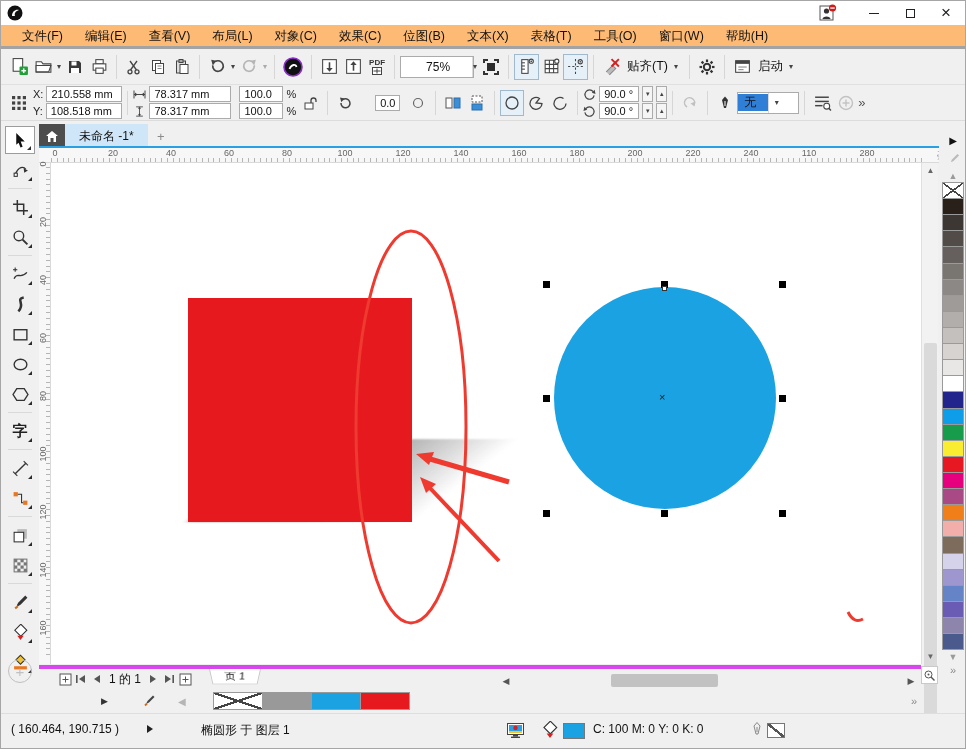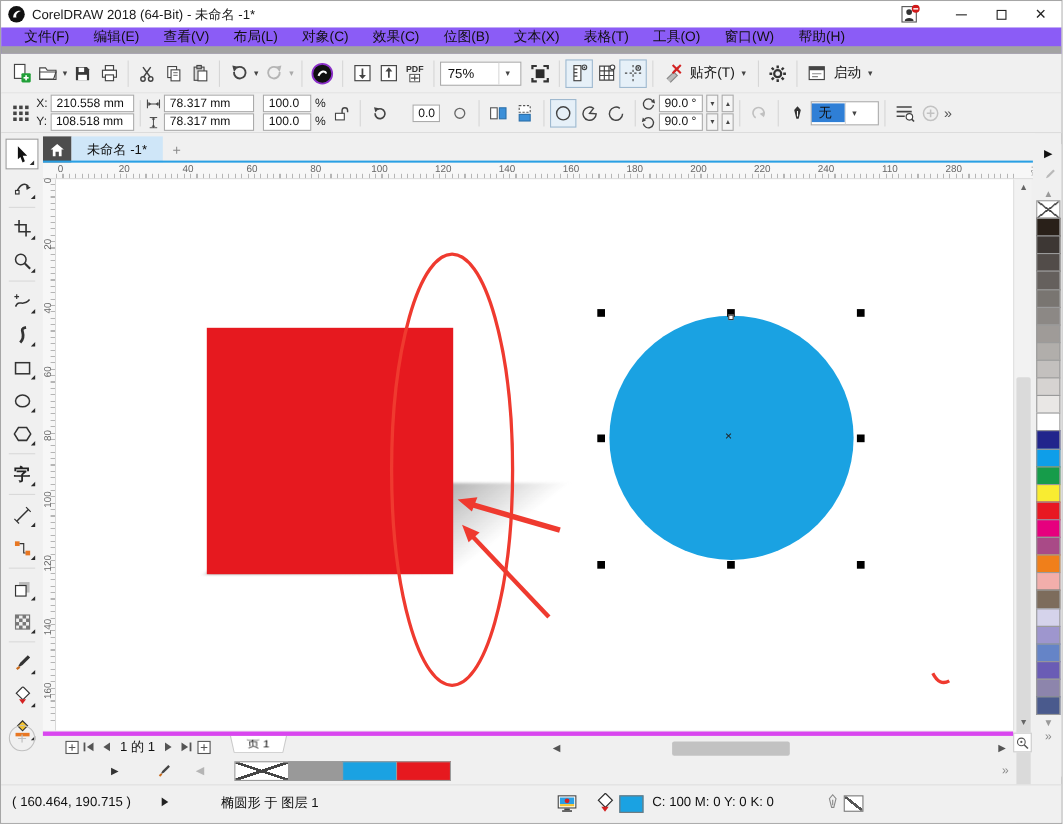--- a/index.html
+++ b/index.html
@@ -7,21 +7,21 @@
   #app{position:relative;width:966px;height:749px;background:#f0f0f0;border:1px solid #a6a6a6;overflow:hidden;}
   
   .titlebar{position:absolute;left:0;top:0;width:100%;height:24px;background:#ffffff;display:flex;align-items:center;padding-left:6px;}
   .titlebar .title{font-size:12px;color:#1a1a1a;margin-left:6px;}
   .win-controls{position:absolute;right:2px;top:0;height:24px;display:flex;align-items:center;gap:2px;}
   .wbtn{width:34px;height:22px;display:flex;align-items:center;justify-content:center;font-size:14px;color:#222;}
   .minbar{width:10px;height:1px;background:#222;display:inline-block;}
   .maxbox{width:9px;height:9px;border:1px solid #222;display:inline-block;}
   .account{width:20px;height:18px;margin-right:16px;position:relative;}
   
-  .menubar{position:absolute;left:0;top:24px;width:100%;height:24px;background:#8b5cf6;display:flex;align-items:center;padding-left:10px;gap:0;border-bottom:7px solid #a3a3a3;}
+  .menubar{position:absolute;left:0;top:24px;width:100%;height:24px;background:#fdba74;display:flex;align-items:flex-start;padding-left:10px;gap:0;border-bottom:3px solid #a3a3a3;}
   .menu-item{font-size:12.5px;color:#111;padding:3px 11px;}
   
   .toolbar{position:absolute;left:0;top:48px;width:100%;height:36px;background:#f0f0f0;display:flex;align-items:center;padding-left:6px;border-bottom:1px solid #e0e0e0;}
   .tbtn{height:26px;min-width:24px;display:flex;align-items:center;justify-content:center;padding:0 2px;}
   .drop{font-size:8px;color:#444;padding:0 2px;}
   .sep{width:1px;height:24px;background:#d6d6d6;margin:0 5px;}
   .combo{display:flex;align-items:center;background:#fff;border:1px solid #ababab;height:22px;}
   .combo .val{font-size:12px;padding:0 6px;min-width:52px;color:#111;}
   .combo .dbtn{width:16px;height:100%;display:flex;align-items:center;justify-content:center;font-size:8px;color:#444;border-left:1px solid #d9d9d9;}
   .toggled{border:1px solid #9fb9cf;background:#e6f0f8;}
@@ -118,21 +118,20 @@
 
 <div id="app">
 
   <div class="titlebar">
     <span>
       <svg width="16" height="16" viewBox="0 0 16 16">
           <circle cx="8" cy="8" r="7.5" fill="#111"></circle>
           <path d="M5 11 C5 6 9 4 12 5 C9 6 7 8 8 11 Z" fill="#fff"></path>
         </svg>
     </span>
-    <span class="title">CorelDRAW 2018 (64-Bit) - 未命名 -1*</span>
     <div class="win-controls">
       <span class="account">
         <svg width="18" height="18" viewBox="0 0 18 18">
             <rect x="1" y="2" width="13" height="14" fill="#fff" stroke="#555"></rect>
             <circle cx="7.5" cy="7" r="2.6" fill="#333"></circle>
             <path d="M3.5 15 C3.5 11.5 11.5 11.5 11.5 15 Z" fill="#333"></path>
             <circle cx="13.5" cy="4" r="3.6" fill="#d11a1a"></circle>
             <rect x="11.3" y="3.4" width="4.4" height="1.3" fill="#fff"></rect>
           </svg>
       </span>
@@ -256,21 +255,21 @@
       <span class="pdving" style="display:flex;flex-direction:column;align-items:center;">
         <span class="pdving-txt" style="font-size:8px;font-weight:bold;color:#333;">PDF</span>
         <svg width="10" height="8" viewBox="0 0 10 8">
             <rect x="0.5" y="0.5" width="9" height="7" fill="#fff" stroke="#444"></rect>
             <line x1="5" y1="1.5" x2="5" y2="6.5" stroke="#444"></line>
             <line x1="1.5" y1="4" x2="8.5" y2="4" stroke="#444"></line>
           </svg>
       </span>
     </span>
     <span class="sep"></span>
-    <span class="combo" style="width:74px;">
+    <span class="combo" style="width:74px;padding-left:19px;">
       <span class="val">75%</span>
       <span class="dbtn">▾</span>
     </span>
     <span class="tbtn" style="margin-left:5px;">
         <svg width="20" height="20" viewBox="0 0 20 20">
           <path d="M3 6 V3 H7 M13 3 H17 V6 M17 14 V17 H13 M7 17 H3 V14" fill="none" stroke="#333" stroke-width="2"></path>
           <rect x="6" y="6" width="8" height="8" fill="#2b2b2b"></rect>
         </svg>
       </span>
     <span class="sep"></span>

